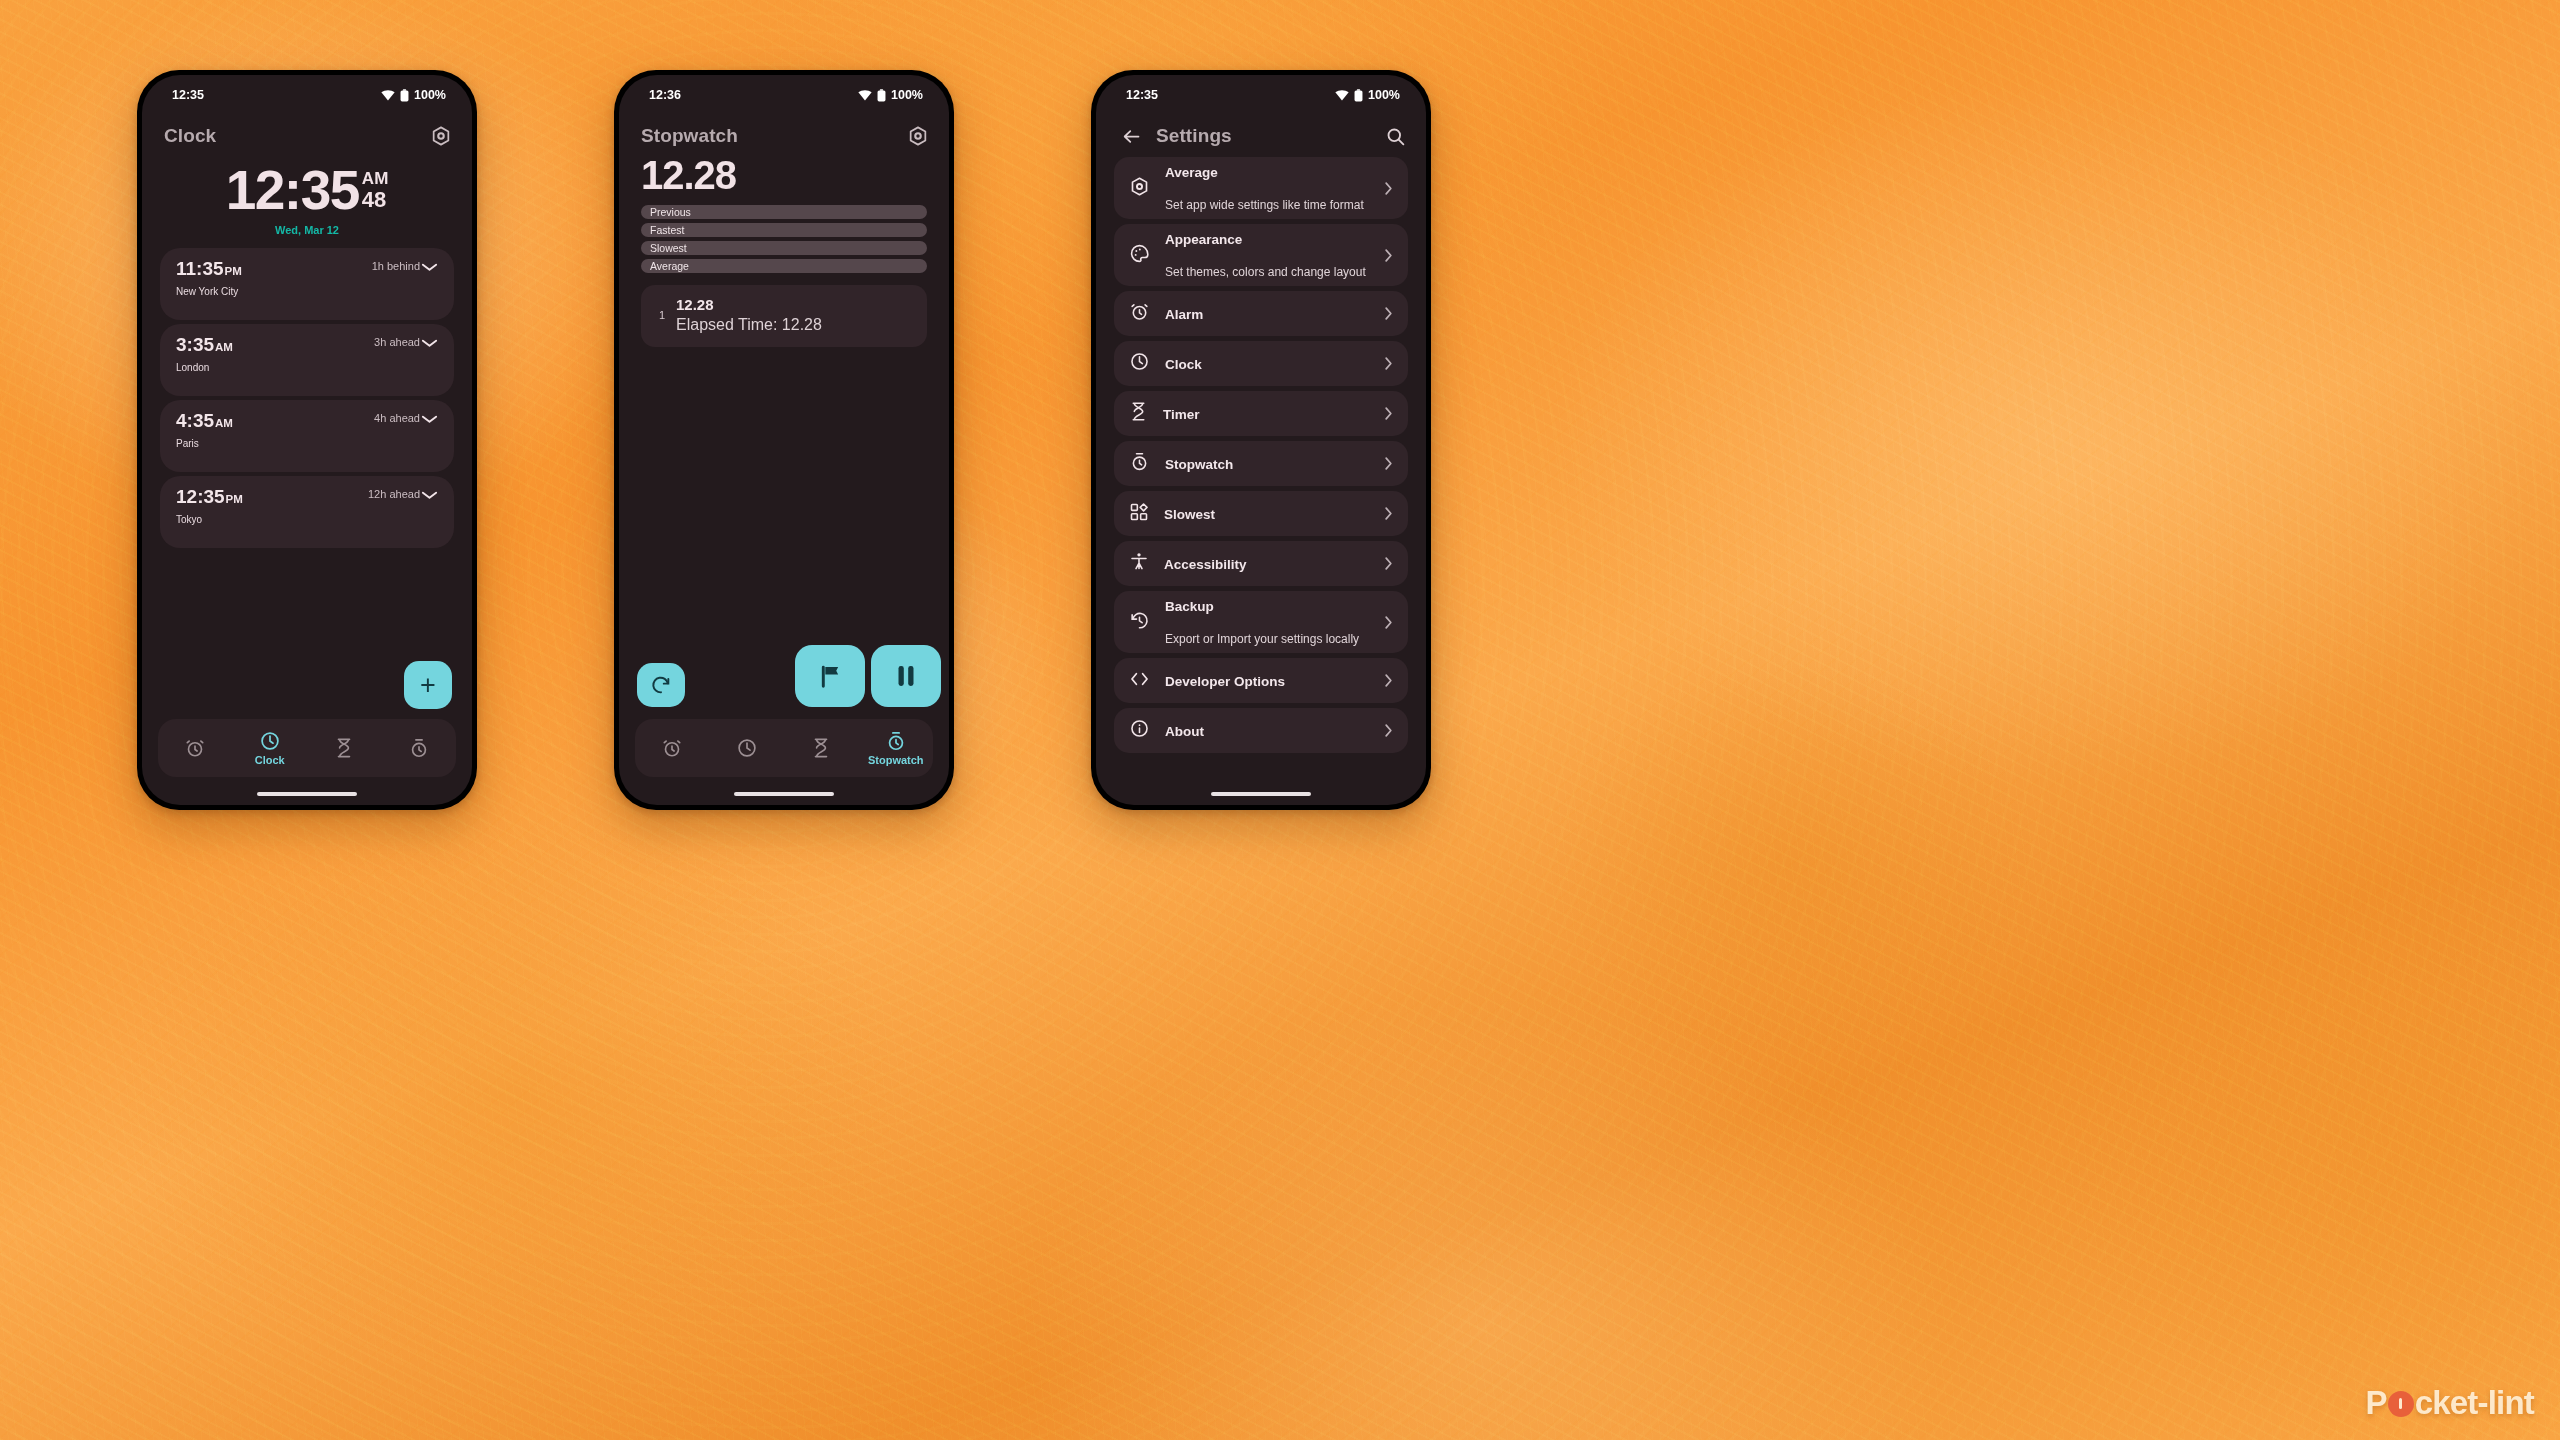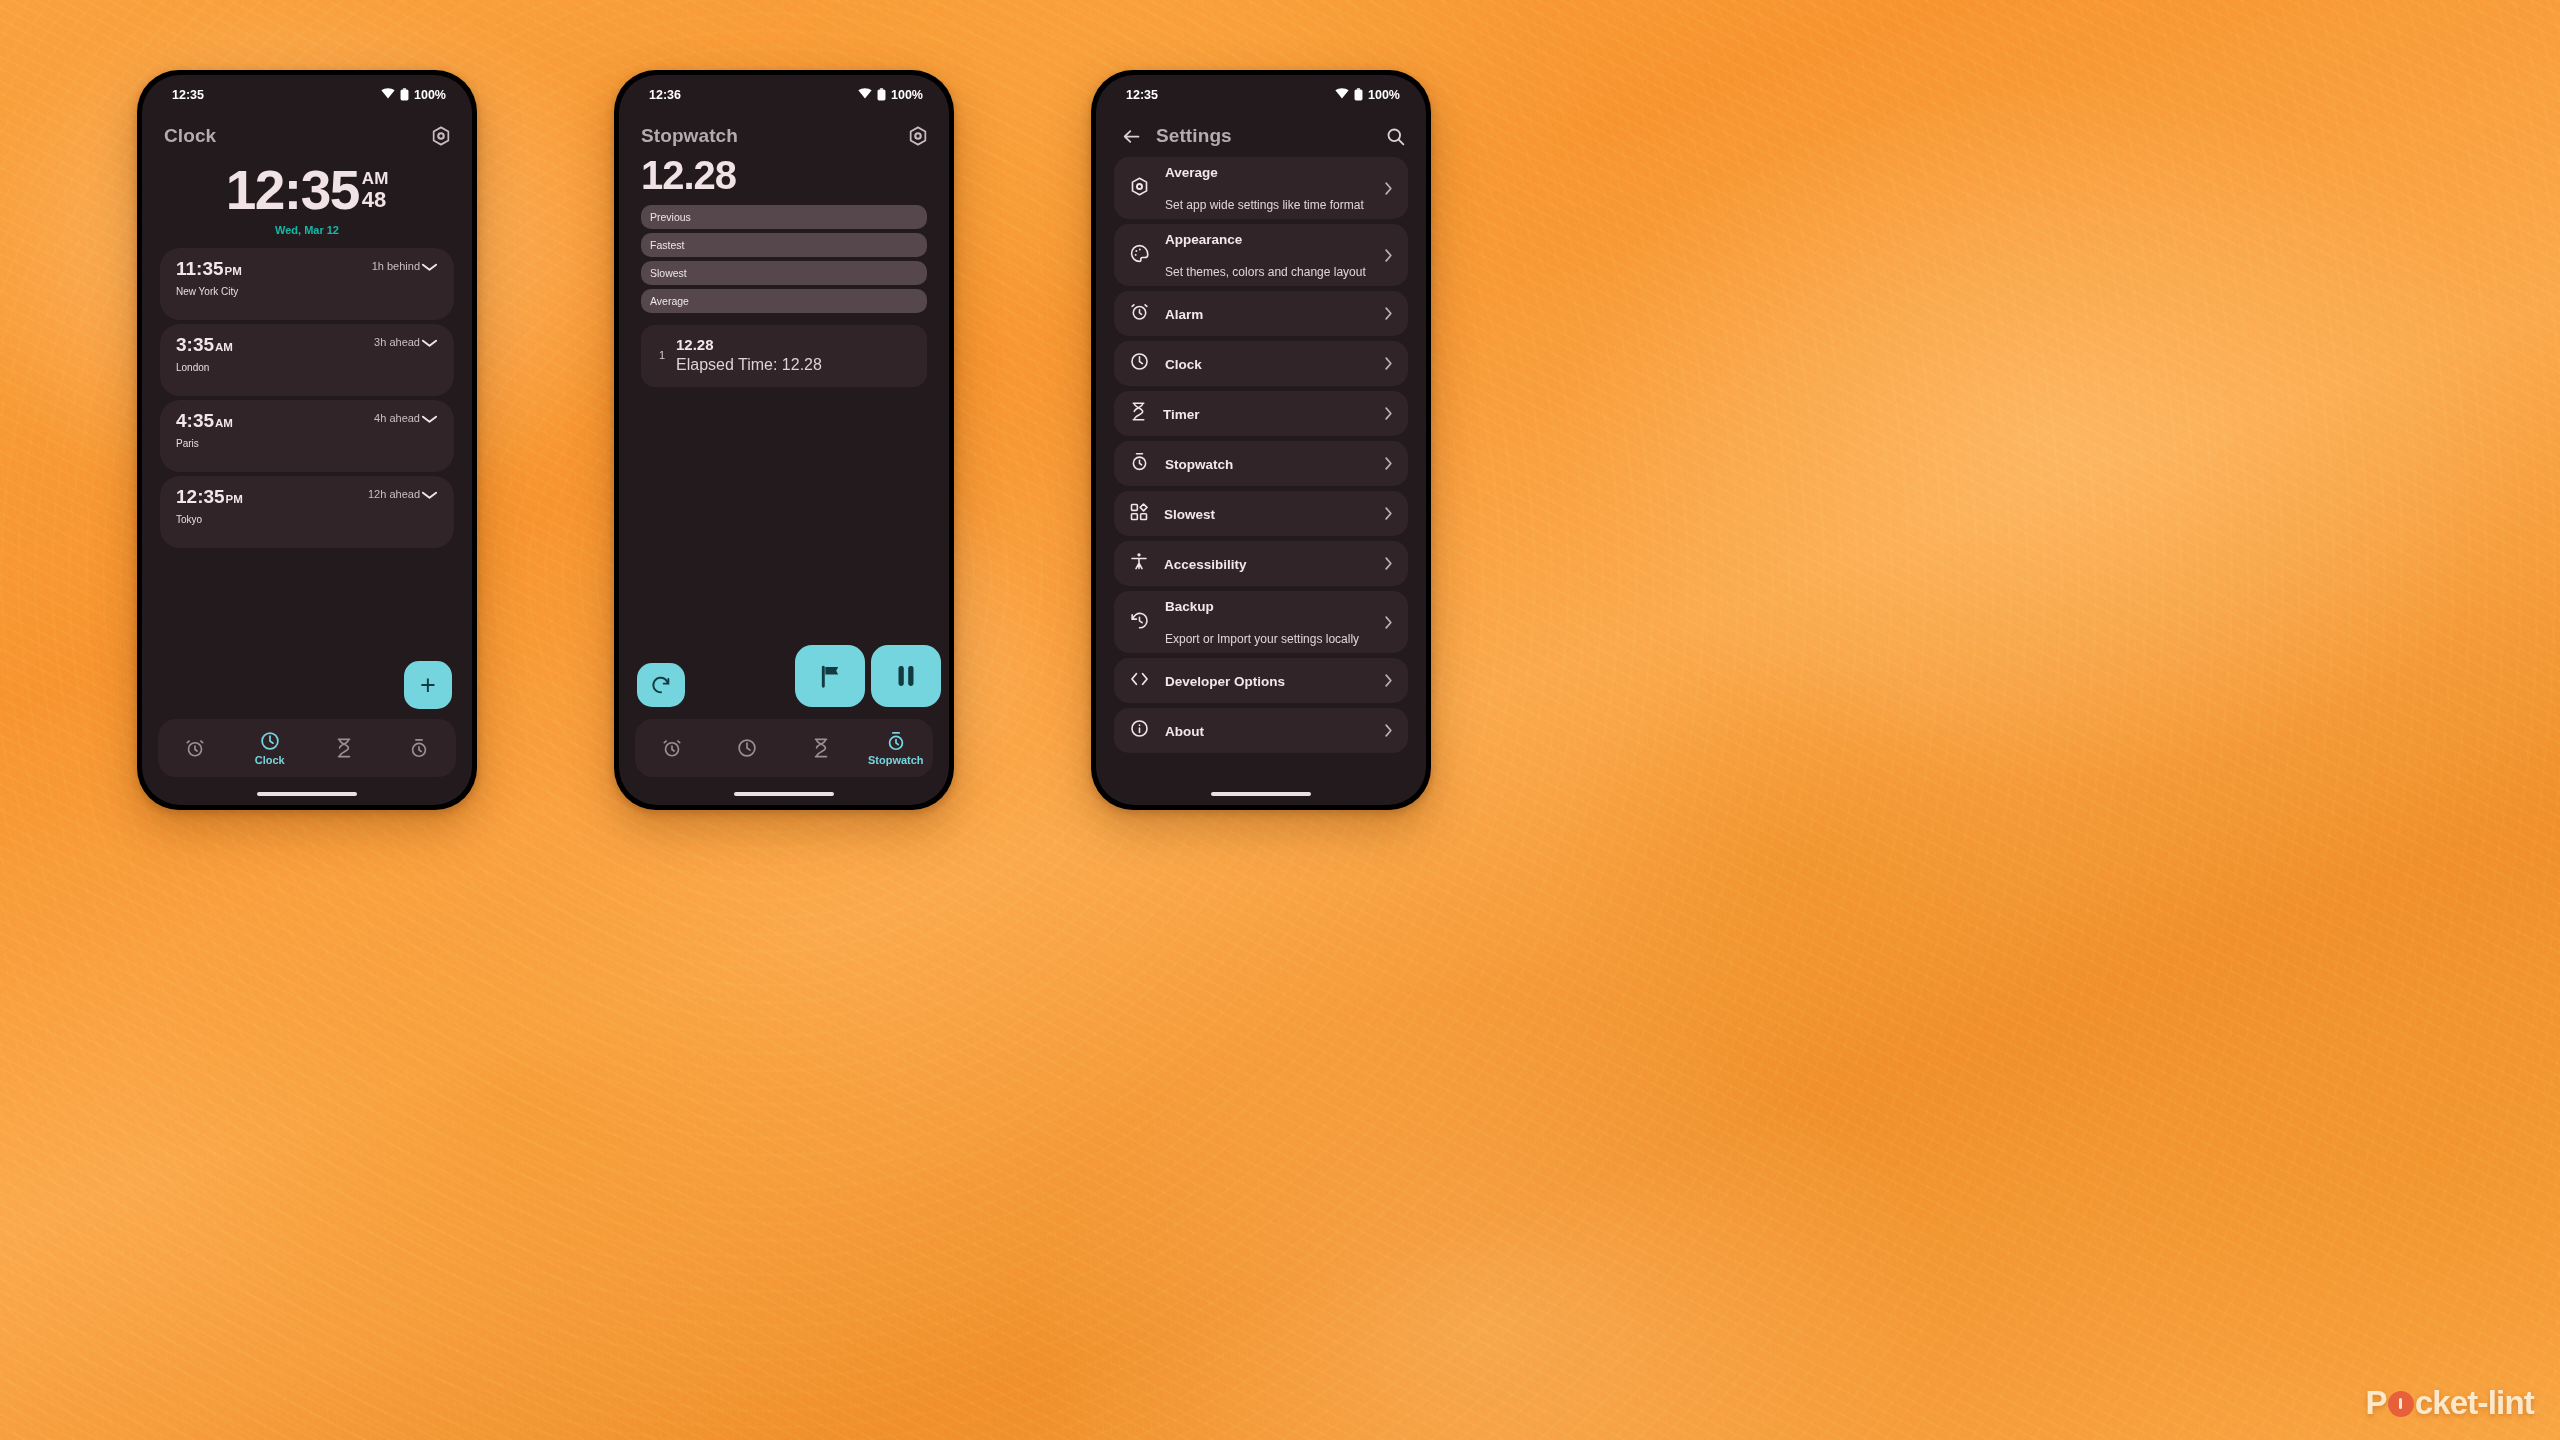--- a/index.html
+++ b/index.html
@@ -58,21 +58,21 @@
   #phone-3 { left: 1091px; top: 70px; }
 
   
   .statusbar {
     height: 40px; flex: 0 0 40px;
     display: flex; align-items: center; justify-content: space-between;
     padding: 0 26px 0 30px;
     color: #ffffff;
     font-size: 12.5px; font-weight: bold;
   }
-  .statusbar .right { display: flex; gap: 5px; }
+  .statusbar .right { display: flex; align-items: center; gap: 5px; }
   .wifi-glyph { width: 14px; height: 11px; }
   .batt-glyph { width: 9px; height: 13px; }
 
   
   .appbar {
     flex: 0 0 auto;
     display: flex; align-items: center;
     padding: 8px 18px 6px 22px;
     gap: 12px;
   }
@@ -147,21 +147,21 @@
   .home-bar { width: 100px; height: 4px; border-radius: 3px; background: #e9e2e4; }
 
   
   .sw-time {
     font-size: 40px; font-weight: bold; color: #f1e2e6;
     padding: 0 22px 10px; letter-spacing: -1px; line-height: 1;
   }
   .sw-stats { padding: 0 22px; display: flex; flex-direction: column; gap: 4px; }
   .sw-stat {
     background: #55474c; border-radius: 10px;
-    height: 24px; display: flex; align-items: center;
+    height: 14px; display: flex; align-items: center;
     padding: 0 9px;
     font-size: 10.5px; color: #f0e5e8;
   }
   .lap-list { padding: 12px 22px 0; }
   .lap-card {
     background: #312429; border-radius: 14px;
     padding: 11px 14px 13px;
     display: flex; align-items: center; gap: 11px;
     cursor: pointer;
   }

